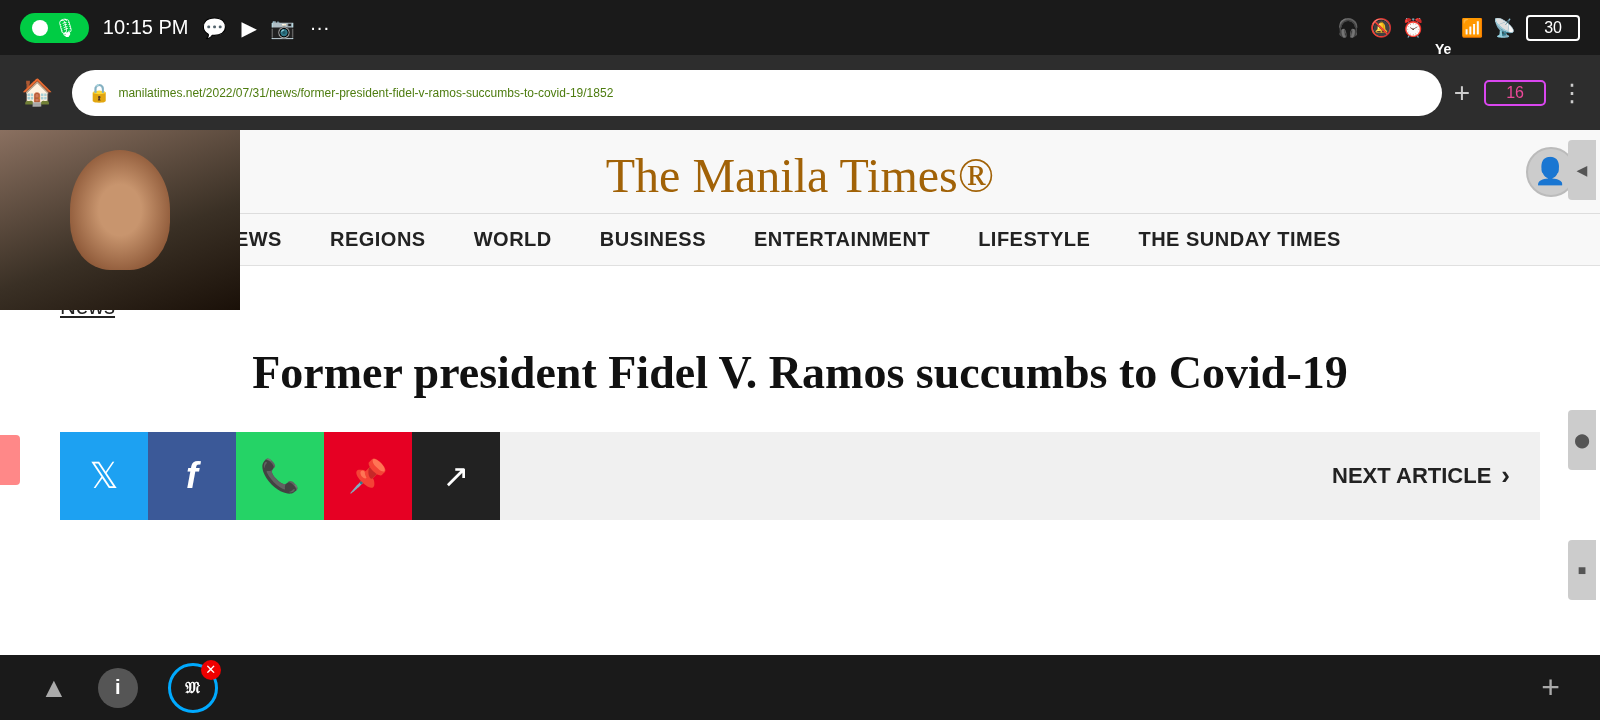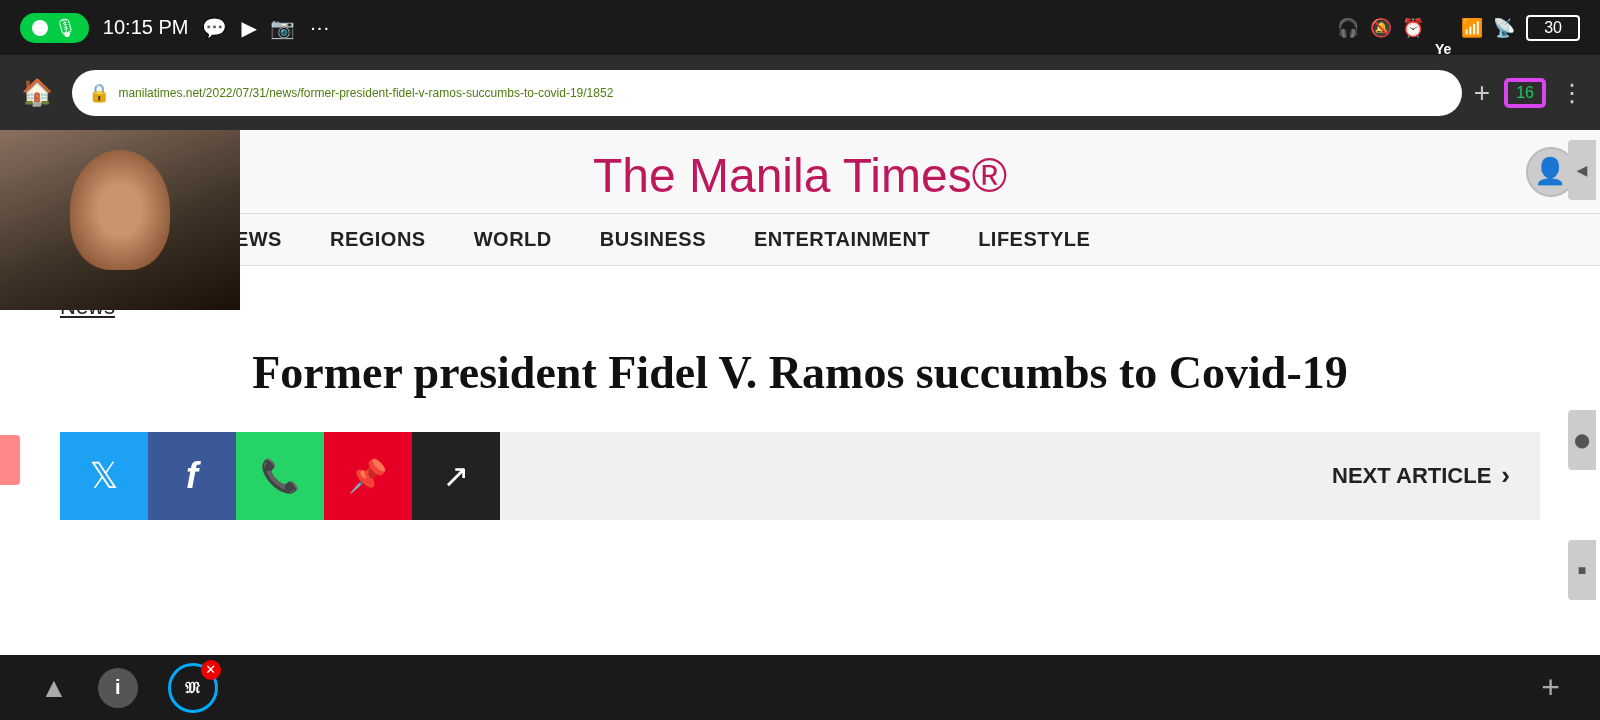--- a/index.html
+++ b/index.html
@@ -95,25 +95,25 @@
     }
     .browser-actions {
       display: flex;
       align-items: center;
       gap: 14px;
       color: #ccc;
       font-size: 24px;
     }
     .tab-count {
       background: transparent;
-      border: 4px solid #d946ef;
+      border: 2px solid #d946ef;
       border-radius: 5px;
-      padding: 2px 8px;
+      padding: 2px 20px;
       font-size: 16px;
-      color: #22c55e;
+      color: #ec4899;
     }
 
     
     .webcam-overlay {
       position: absolute;
       top: 130px;
       left: 0;
       width: 240px;
       height: 180px;
       background: #555;
@@ -157,23 +157,23 @@
       padding: 0;
     }
     .site-logo-row {
       display: flex;
       align-items: center;
       justify-content: center;
       padding: 18px 20px 10px;
       position: relative;
     }
     .site-logo {
-      font-family: Liberation Sans, sans-serif;
+      font-family: Liberation Serif, serif;
       font-size: 48px;
-      color: #be185d;
+      color: #a16207;
       font-style: normal;
     }
     .user-avatar {
       position: absolute;
       right: 24px;
       top: 50%;
       transform: translateY(-50%);
       width: 50px;
       height: 50px;
       border-radius: 50%;
@@ -423,20 +423,21 @@
       <div class="user-avatar">👤</div>
     </div>
     <nav class="nav-bar">
       <div class="nav-item">OPINION</div>
       <div class="nav-item">NEWS</div>
       <div class="nav-item">REGIONS</div>
       <div class="nav-item">WORLD</div>
       <div class="nav-item">BUSINESS</div>
       <div class="nav-item">ENTERTAINMENT</div>
       <div class="nav-item">LIFESTYLE</div>
+      <div class="nav-item">THE SUNDAY TIMES</div>
     </nav>
   </div>
 
   <div class="content-area">
     <a class="breadcrumb">News</a>
     <h1 class="article-title">Former president Fidel V. Ramos succumbs to Covid-19</h1>
 
     
     <div class="social-bar">
       <div class="social-btn social-twitter" title="Twitter">

